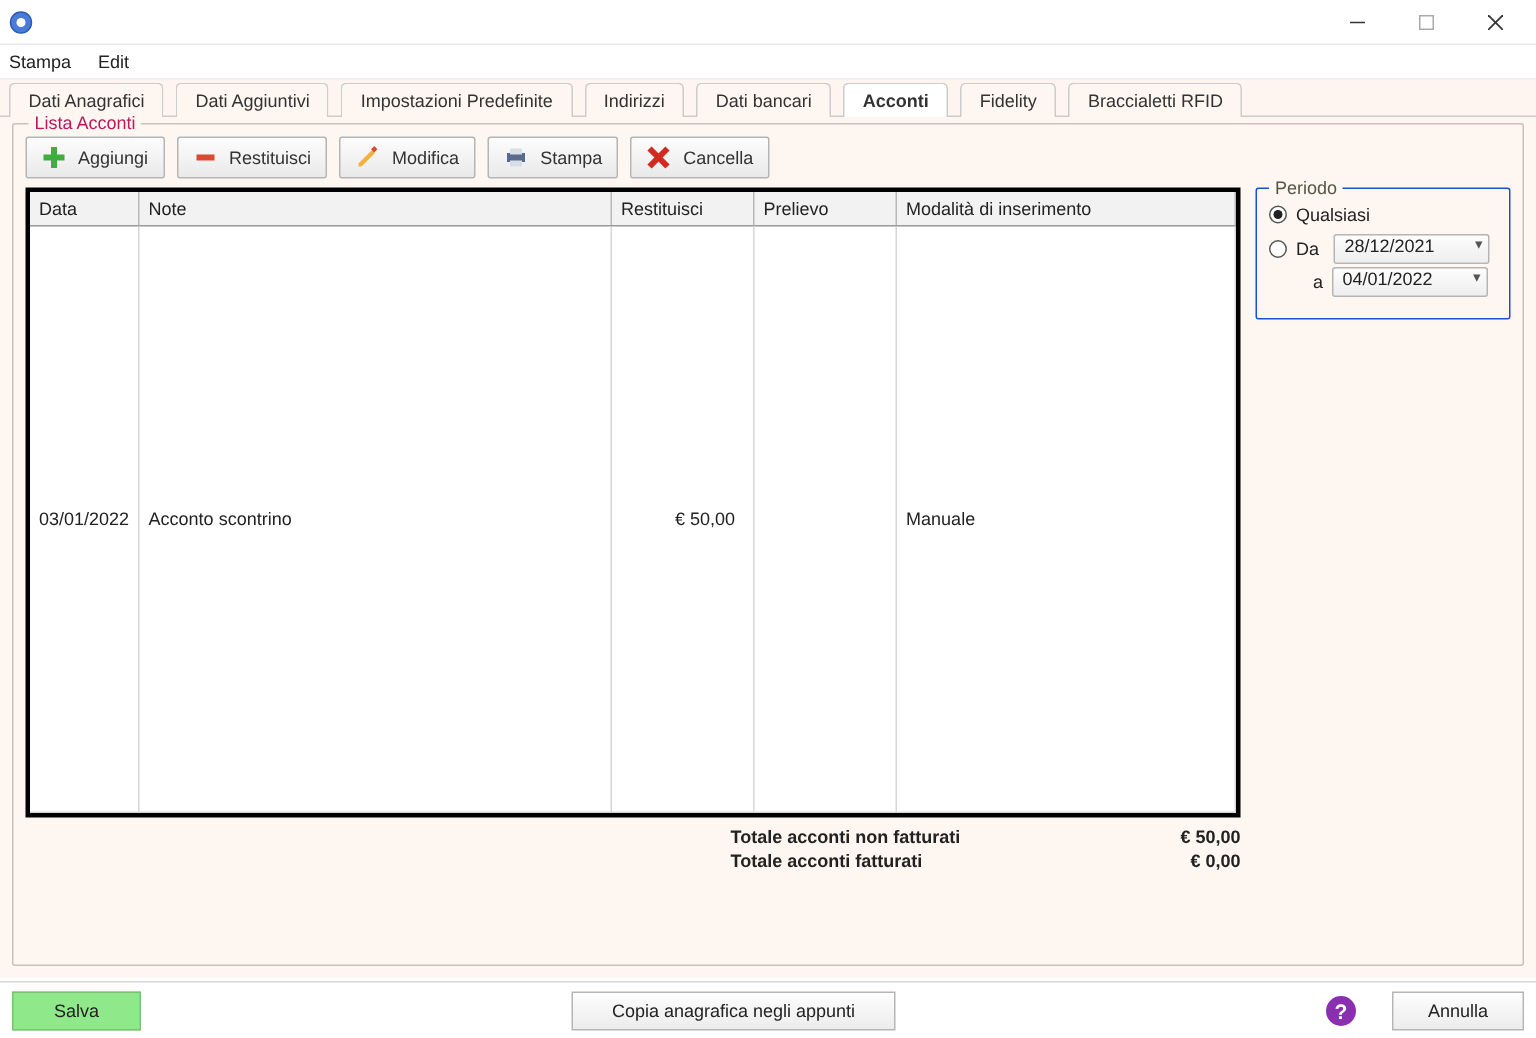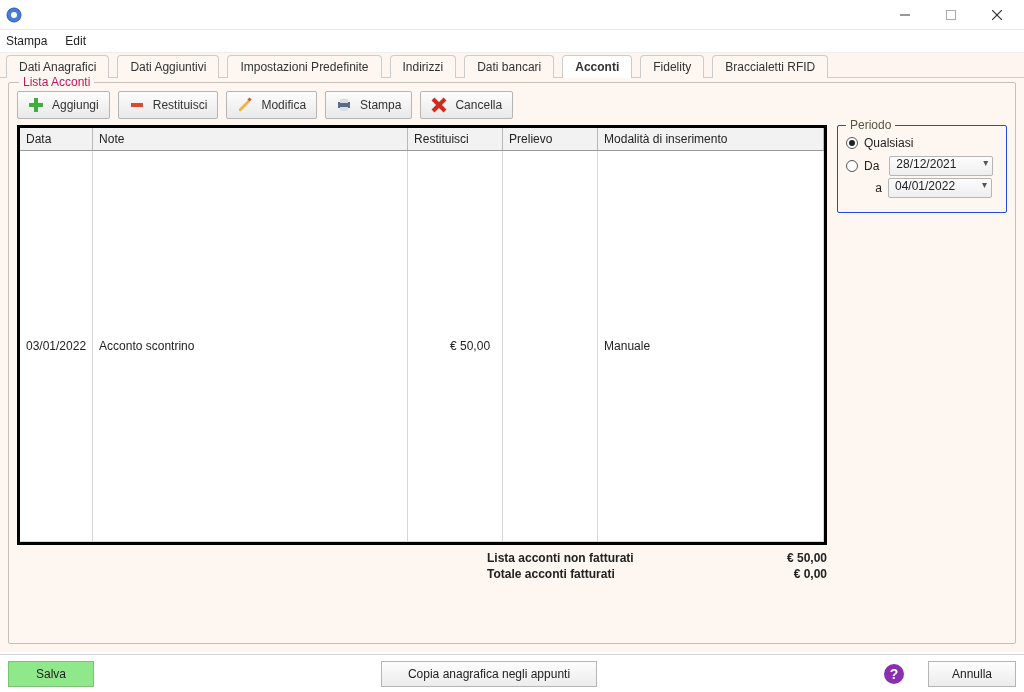--- a/index.html
+++ b/index.html
@@ -348,21 +348,21 @@
                 <td></td>
                 <td>Manuale</td>
               </tr>
             </tbody>
           </table>
           <div class="filler"></div>
         </div>
 
         <div class="totals">
           <div class="total-row">
-            <span>Lista acconti non fatturati</span>
+            <span>Totale acconti non fatturati</span>
             <span>€ 50,00</span>
           </div>
           <div class="total-row">
             <span>Totale acconti fatturati</span>
             <span>€ 0,00</span>
           </div>
         </div>
       </div>
 
       <div class="right-col">

